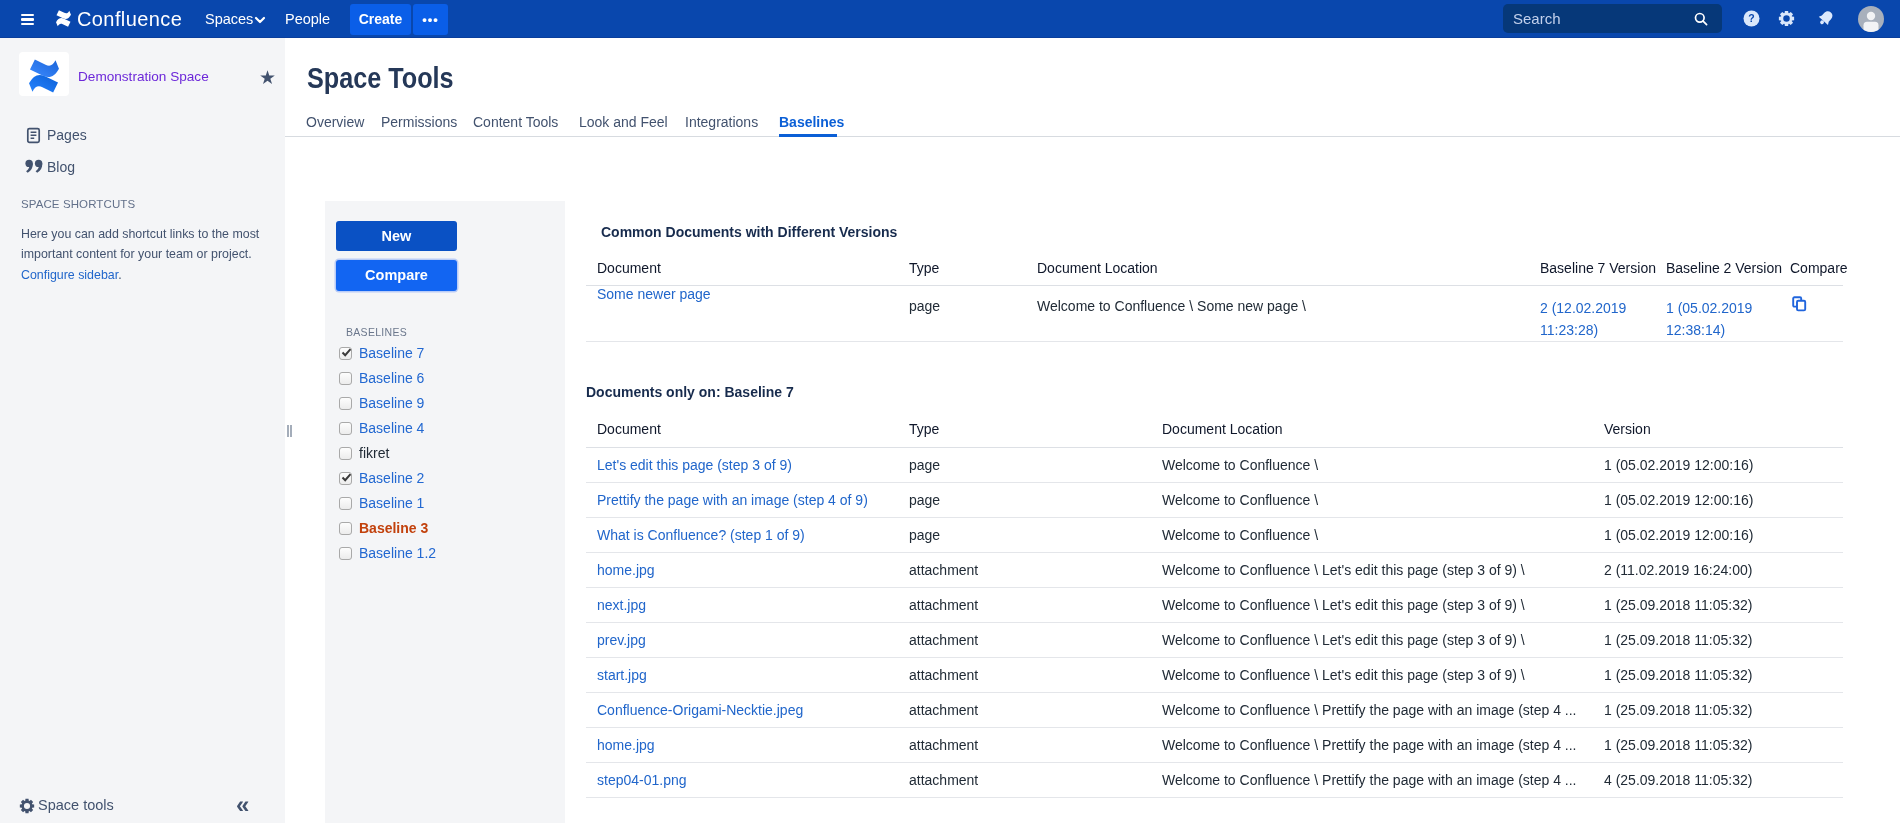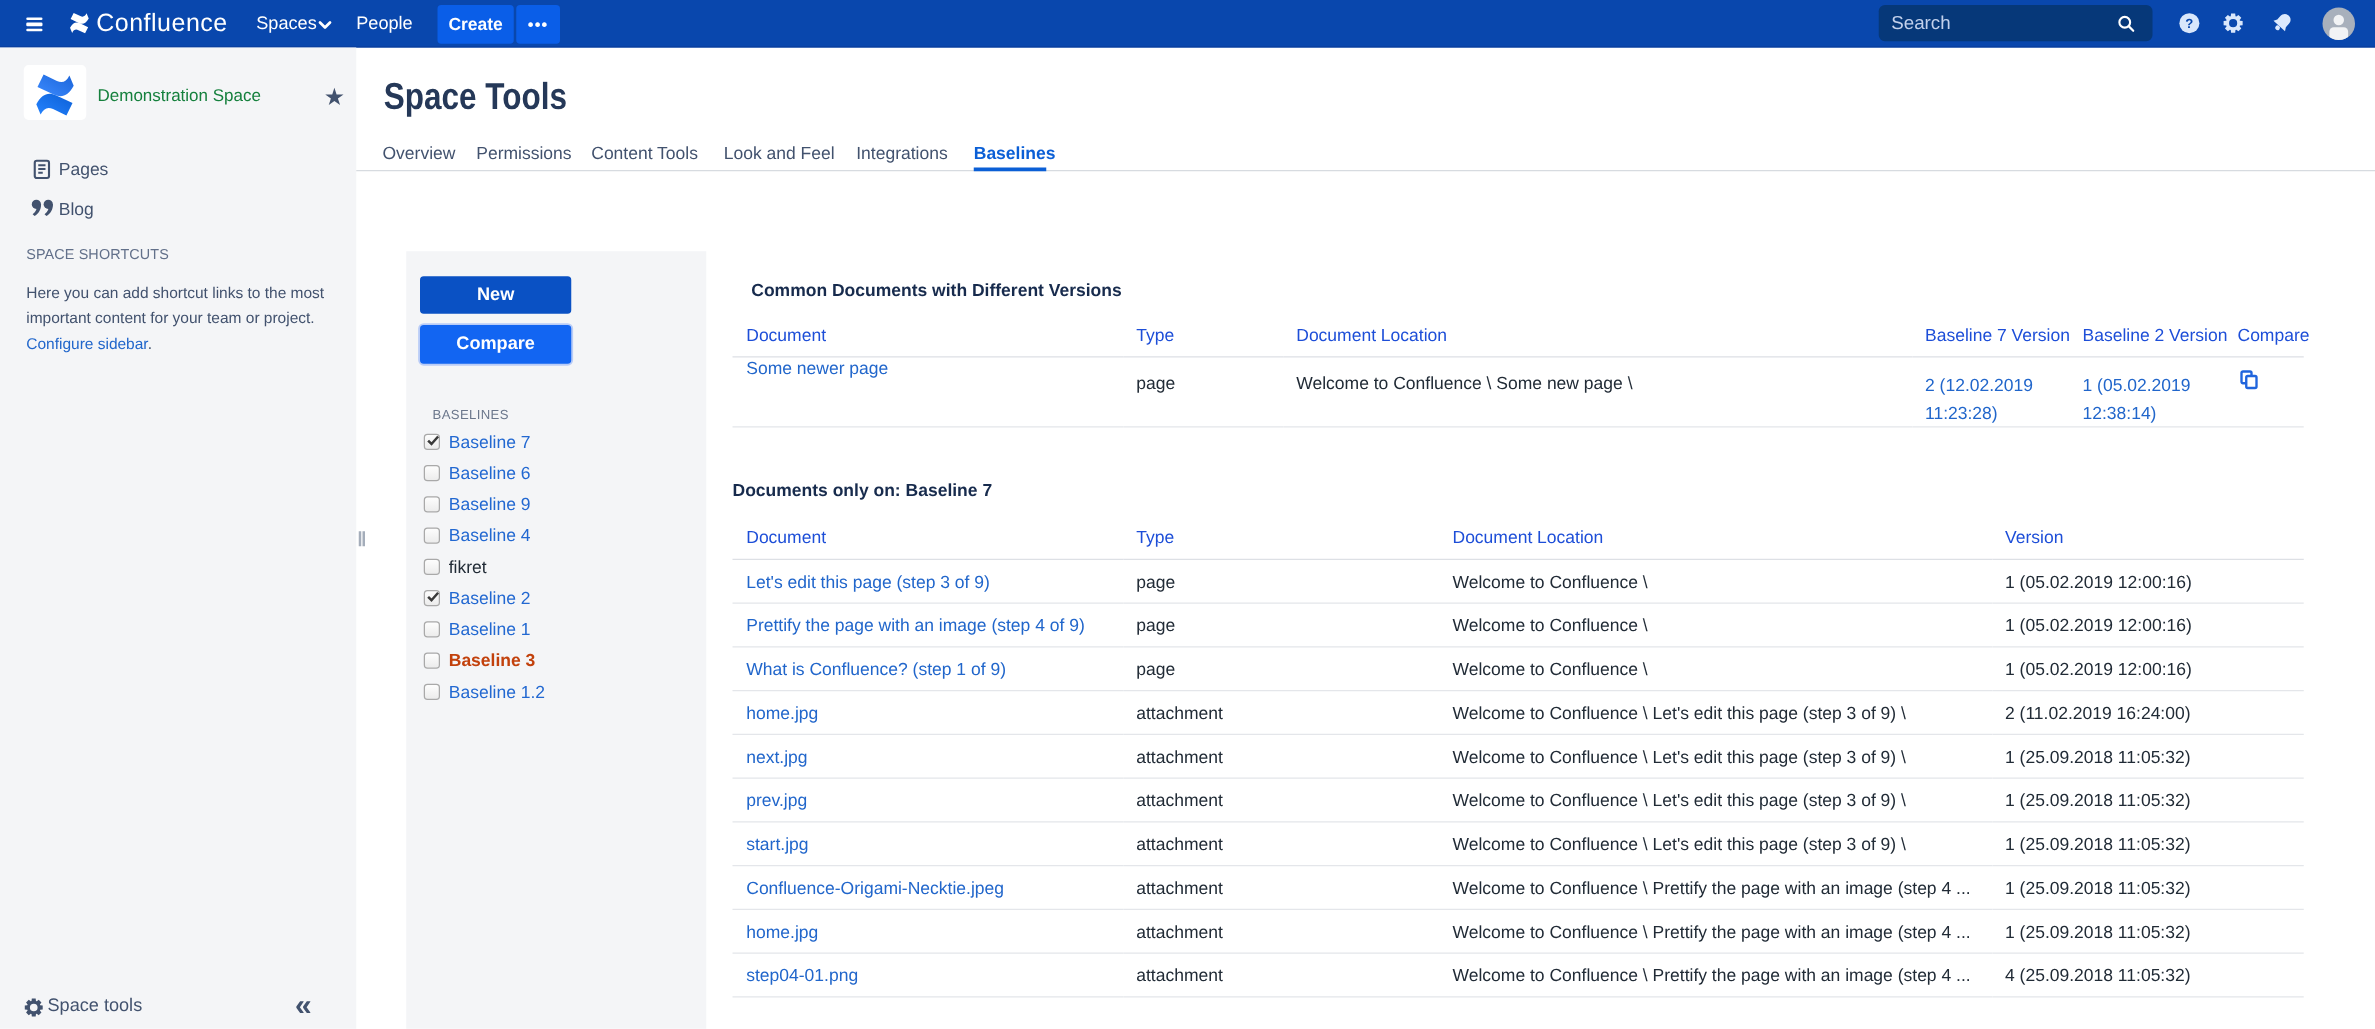--- a/index.html
+++ b/index.html
@@ -25,21 +25,21 @@
 #search span { position:absolute; left:10px; top:6px; font-size:15px; color:#C3D1EC; }
 #search svg { position:absolute; right:12px; top:7px; }
 .navicon { position:absolute; top:10px; }
 #avatar { position:absolute; left:1858px; top:6px; width:26px; height:26px;
   border-radius:50%; background:#A8B0BC; overflow:hidden;}
 
 #side { position:absolute; left:0; top:38px; width:285px; height:785px; background:#F4F5F7; }
 #spacelogo { position:absolute; left:19px; top:14px; width:50px; height:44px;
   background:#fff; border-radius:4px; }
 #spacelogo svg { position:absolute; left:5px; top:5px; }
-#spacename { position:absolute; left:78px; top:31px; font-size:13.6px; color:#15803d; }
+#spacename { position:absolute; left:78px; top:31px; font-size:13.6px; color:#6d28d9; }
 #star { position:absolute; left:259px; top:28px; font-size:19px; color:#42526E; }
 .sideitem { position:absolute; left:47px; font-size:14px; color:#42526E; }
 .sideicon { position:absolute; left:25px; }
 #sh-head { position:absolute; left:21px; top:160px; font-size:11.5px; color:#62708A; letter-spacing:0.1px;}
 #sh-text { position:absolute; left:21px; top:186px; font-size:12.4px; color:#42526E; line-height:20.3px; white-space:nowrap;}
 #sh-text a { color:#2166CB; text-decoration:none; }
 #sptools { position:absolute; left:38px; top:759px; font-size:14.5px; color:#42526E; }
 #collapse { position:absolute; left:236px; top:753px; font-size:24px; color:#42526E; font-weight:bold;}
 #handle { position:absolute; left:287px; top:425px; width:6px; height:12px; }
 #handle div { position:absolute; top:0; width:1.8px; height:12px; background:#A4ADBA; }
@@ -58,21 +58,21 @@
 .cbrow { position:absolute; left:14px; height:25px; }
 .cb { position:absolute; left:0px; top:3px; width:13px; height:13px; background:linear-gradient(#FDFDFD,#ECECEC);
   border:1px solid #A9A9A9; border-radius:3px; }
 .cb svg { position:absolute; left:0px; top:-2px; }
 .cblab { position:absolute; left:20px; top:1px; font-size:14px; color:#2268D1; white-space:nowrap;}
 
 .theading { position:absolute; font-size:14px; font-weight:bold; color:#172B4D; }
 table { position:absolute; border-collapse:collapse; table-layout:fixed; }
 td, th { padding:0; vertical-align:middle; font-size:14px; color:#212B36;
   white-space:nowrap; overflow:hidden; text-align:left; font-weight:normal;}
-th { font-size:14px; color:#1d4ed8; overflow:visible; }
+th { font-size:14px; color:#0f172a; overflow:visible; }
 tr.hr { border-bottom:1px solid #DDE0E5; }
 tr.r { border-bottom:1px solid #E4E6EA; }
 a.lnk { color:#2166CB; text-decoration:none; }
 .pad1 { padding-left:11px; }
 .pad2 { padding-left:10px; }
 </style>
 </head>
 <body>
 
 <div id="nav">

